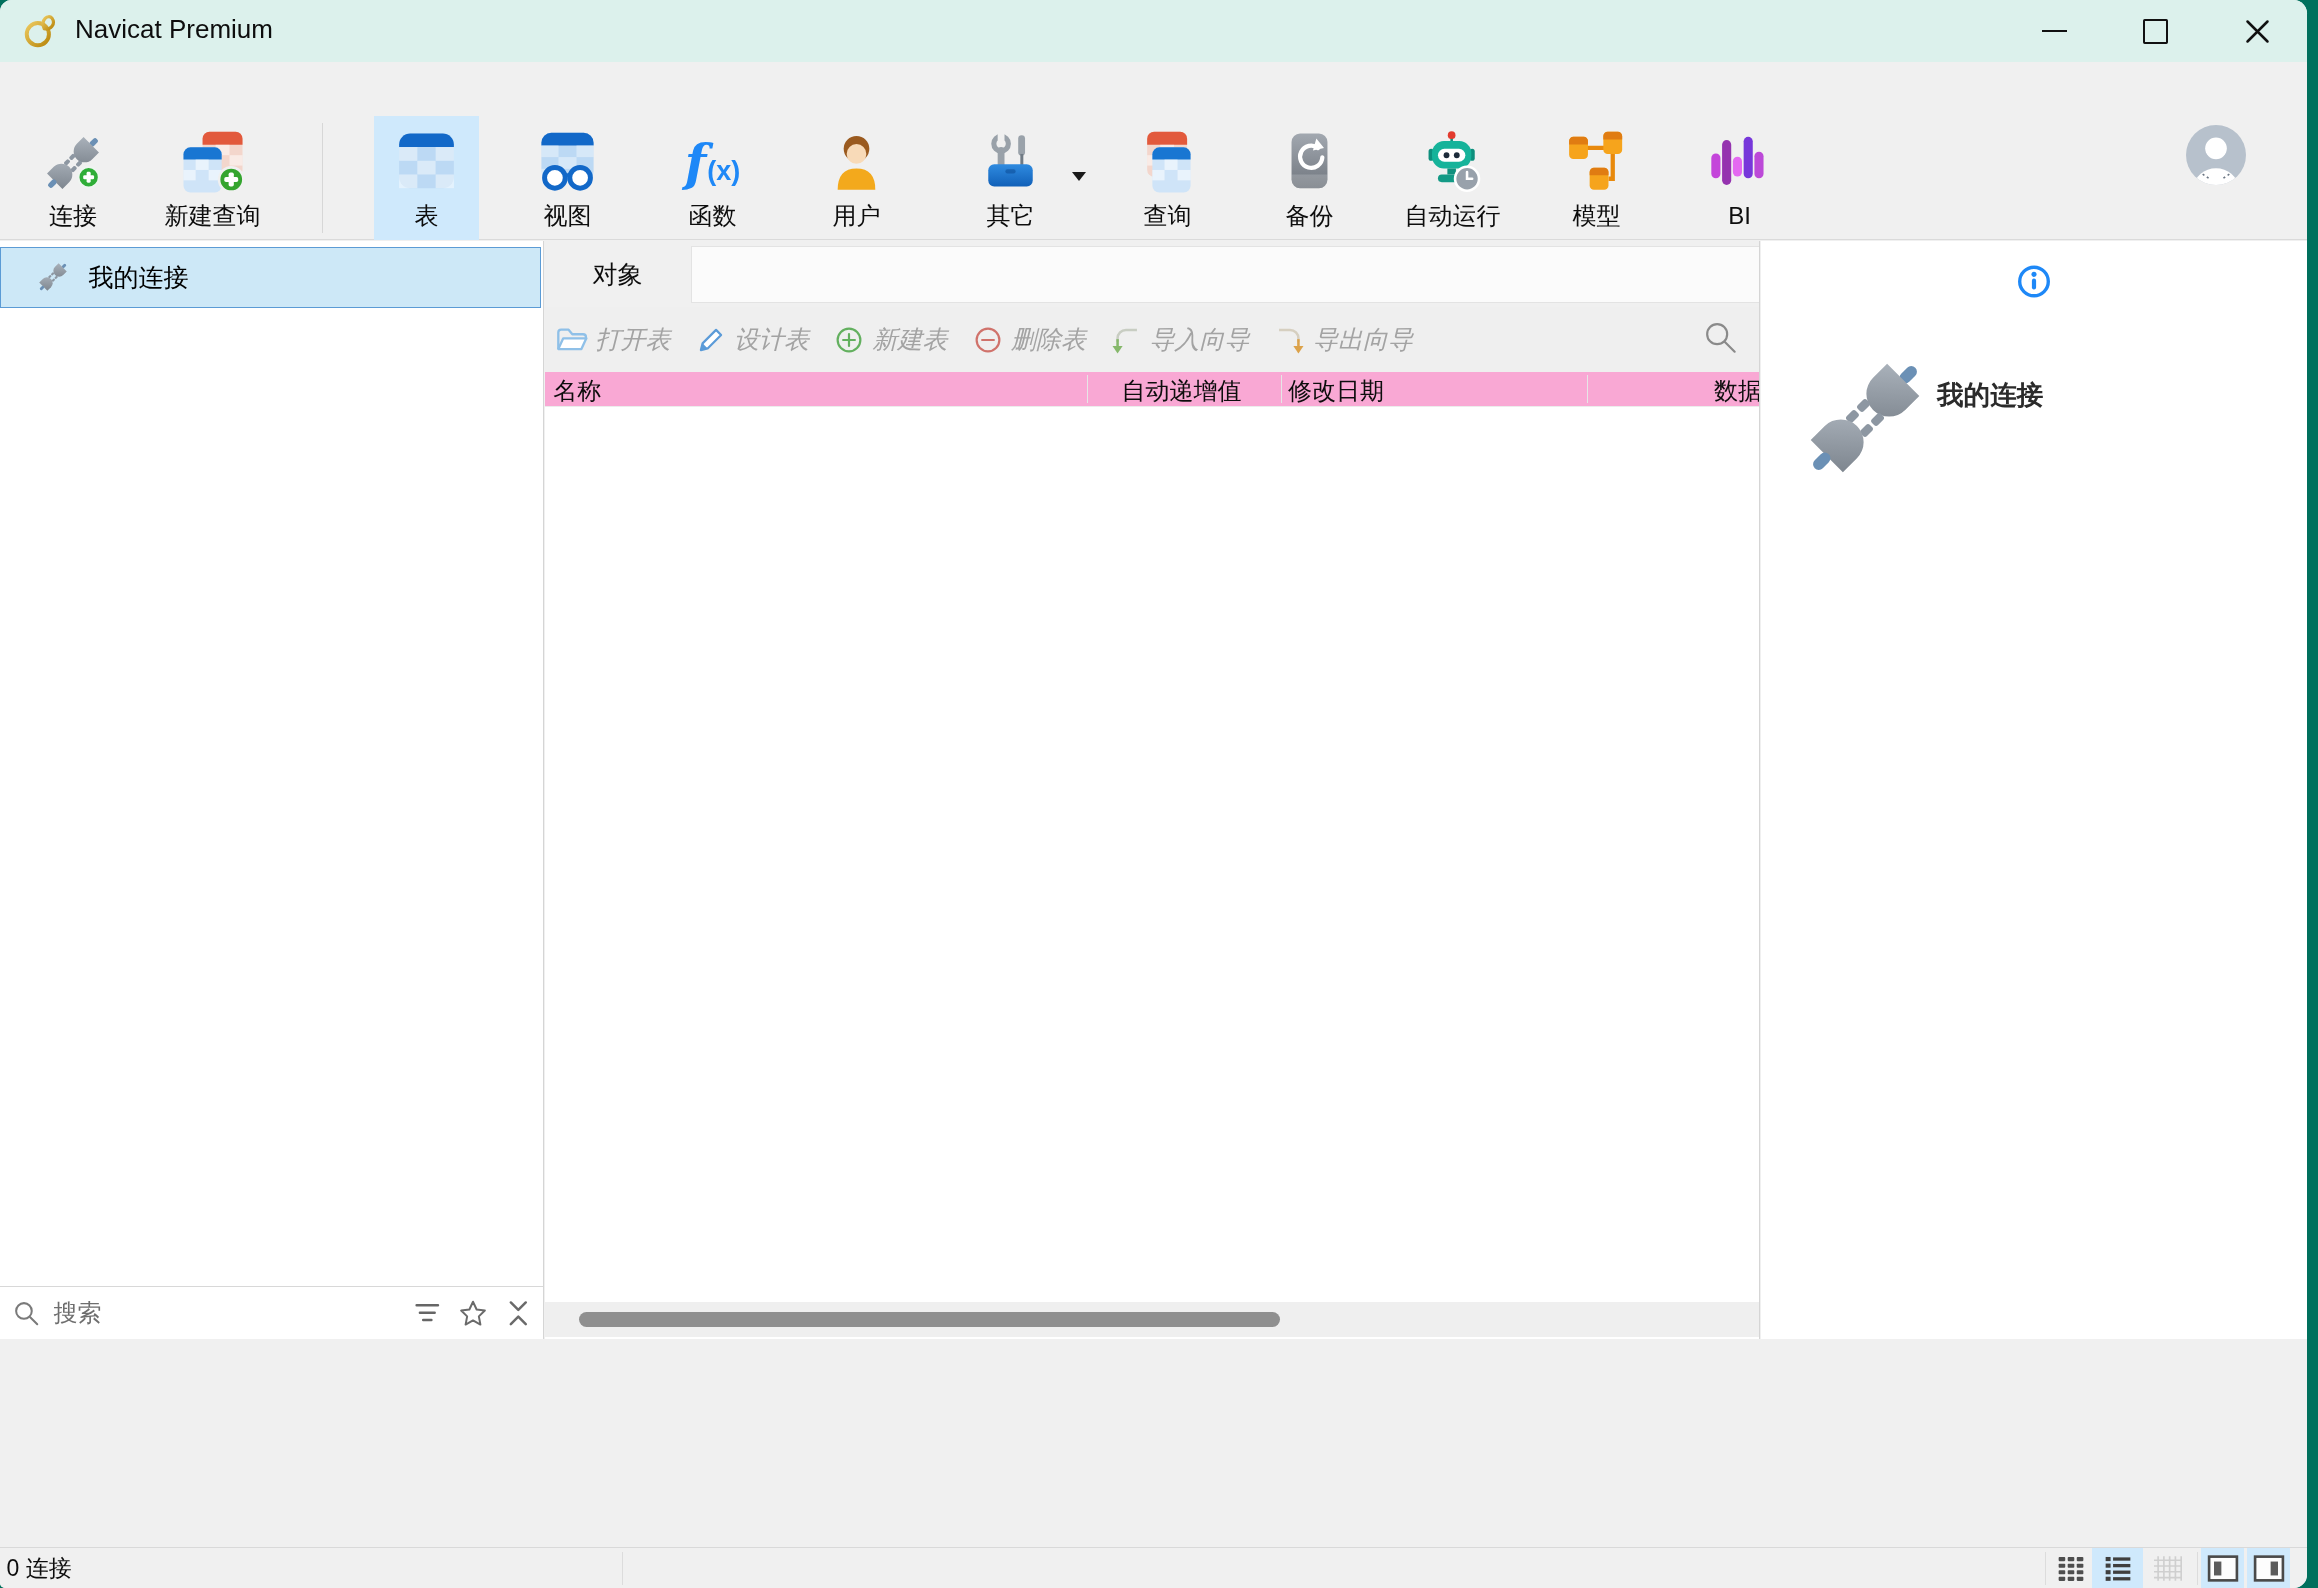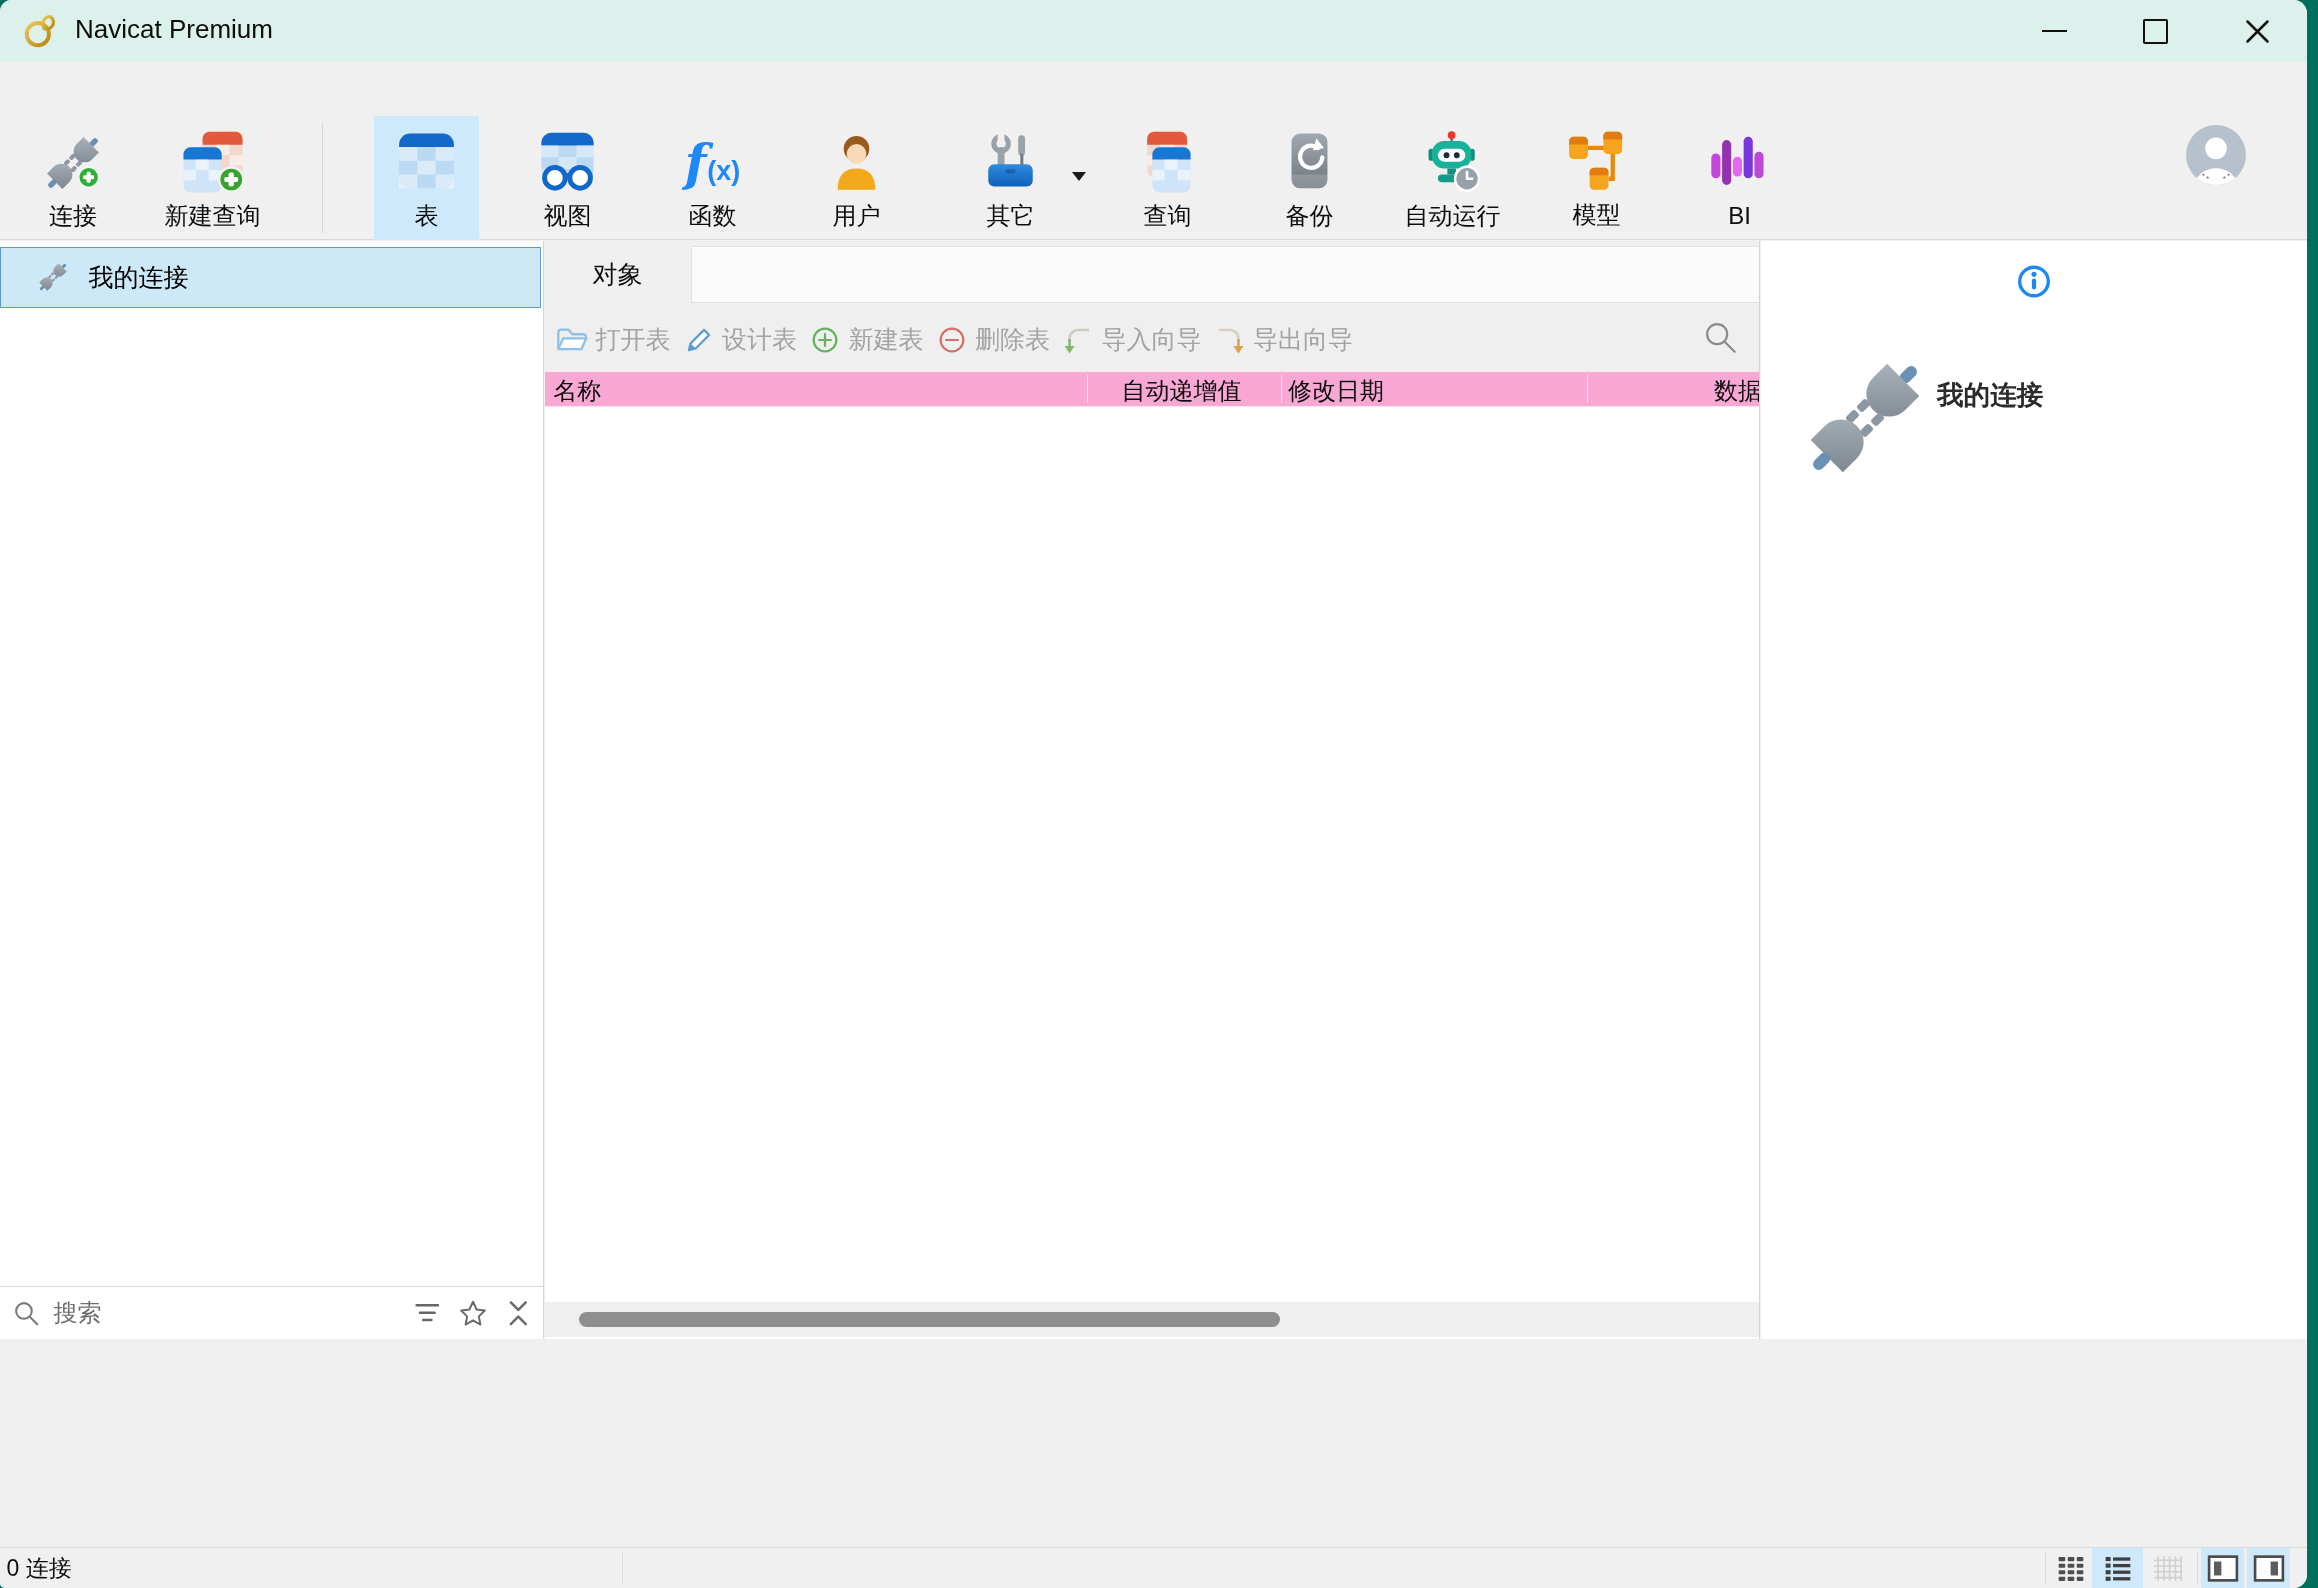--- a/index.html
+++ b/index.html
@@ -52,21 +52,21 @@
   .search-input::placeholder{color:#6e6e6e;opacity:1;}
   .side-search .mini{margin-left:18px;}
 
   
   .main{position:absolute;left:545px;top:0;width:1215px;height:100%;background:#fff;border-right:0.8px solid #d5d5d5;box-sizing:border-box;}
   .tabstrip{position:absolute;left:0;top:0;width:100%;height:66px;background:#f0f0f0;}
   .tab{position:absolute;left:0;top:0;width:145px;height:66px;display:flex;align-items:center;justify-content:center;
        font-size:25px;color:#0d0d0d;background:#f0f0f0;}
   .tab-empty{position:absolute;left:146px;top:5px;right:0;height:55px;background:#fbfbfb;border:0.8px solid #e3e3e3;border-right:none;}
   .obj-toolbar{position:absolute;left:0;top:66px;width:100%;height:65px;background:#efefef;
-               display:flex;align-items:center;padding-left:10px;gap:12px;box-sizing:border-box;}
+               display:flex;align-items:center;padding-left:10px;gap:24px;box-sizing:border-box;font-style:italic;}
   .obj-btn{display:flex;align-items:center;gap:7.5px;}
   .obj-btn .olabel{font-size:25px;color:#a3a3a3;white-space:nowrap;}
   .obj-search{position:absolute;left:1158px;top:79px;}
   .thead{position:absolute;left:0;top:131px;width:100%;height:35px;background:#f9a8d4;border-bottom:0.8px solid #ececec;box-sizing:border-box;overflow:hidden;}
   .th{position:absolute;top:3.3px;font-size:24px;color:#0d0d0d;white-space:nowrap;}
   .th.name{left:8.3px;}
   .th.autoinc{left:542px;width:189px;text-align:center;}
   .th.moddate{left:743px;}
   .th.datalen{left:1169px;}
   .col-sep{position:absolute;top:2.5px;height:28px;width:0.8px;background:#e6e6e6;}
@@ -303,21 +303,21 @@
             <circle cx="43" cy="29.5" r="3.4" fill="#1c2b3a"></circle>
             <rect x="32" y="45" width="10" height="7" fill="#12907e"></rect>
             <rect x="21" y="52" width="24" height="9" rx="4.5" fill="#149a86"></rect>
             <circle cx="55" cy="57" r="14" fill="#98a1ab" stroke="#fff" stroke-width="3"></circle>
             <path d="M55 49 v8 h6" fill="none" stroke="#fff" stroke-width="3" stroke-linecap="round"></path>
           </svg>
         </span>
         <span class="tlabel">自动运行</span>
       </div>
 
-      <div class="tool-item" style="left:1544px;width:105px;font-family:Liberation Serif, serif;">
+      <div class="tool-item" style="left:1544px;width:105px;">
         <span class="ticon">
           <svg width="65" height="65" viewBox="0 0 76 76">
             <path d="M26 21 H48 M57 26 V57 H52" fill="none" stroke="#e8890c" stroke-width="5"></path>
             <g>
               <rect x="6" y="8" width="22" height="26" rx="5" fill="#f6a41c"></rect>
               <path d="M6 17 v-4 a5 5 0 0 1 5 -5 h12 a5 5 0 0 1 5 5 v4 z" fill="#e07c12"></path>
               <rect x="46" y="2" width="22" height="26" rx="5" fill="#f6a41c"></rect>
               <path d="M46 11 v-4 a5 5 0 0 1 5 -5 h12 a5 5 0 0 1 5 5 v4 z" fill="#e07c12"></path>
               <rect x="30" y="44" width="22" height="26" rx="5" fill="#f6a41c"></rect>
               <path d="M30 53 v-4 a5 5 0 0 1 5 -5 h12 a5 5 0 0 1 5 5 v4 z" fill="#e07c12"></path>

